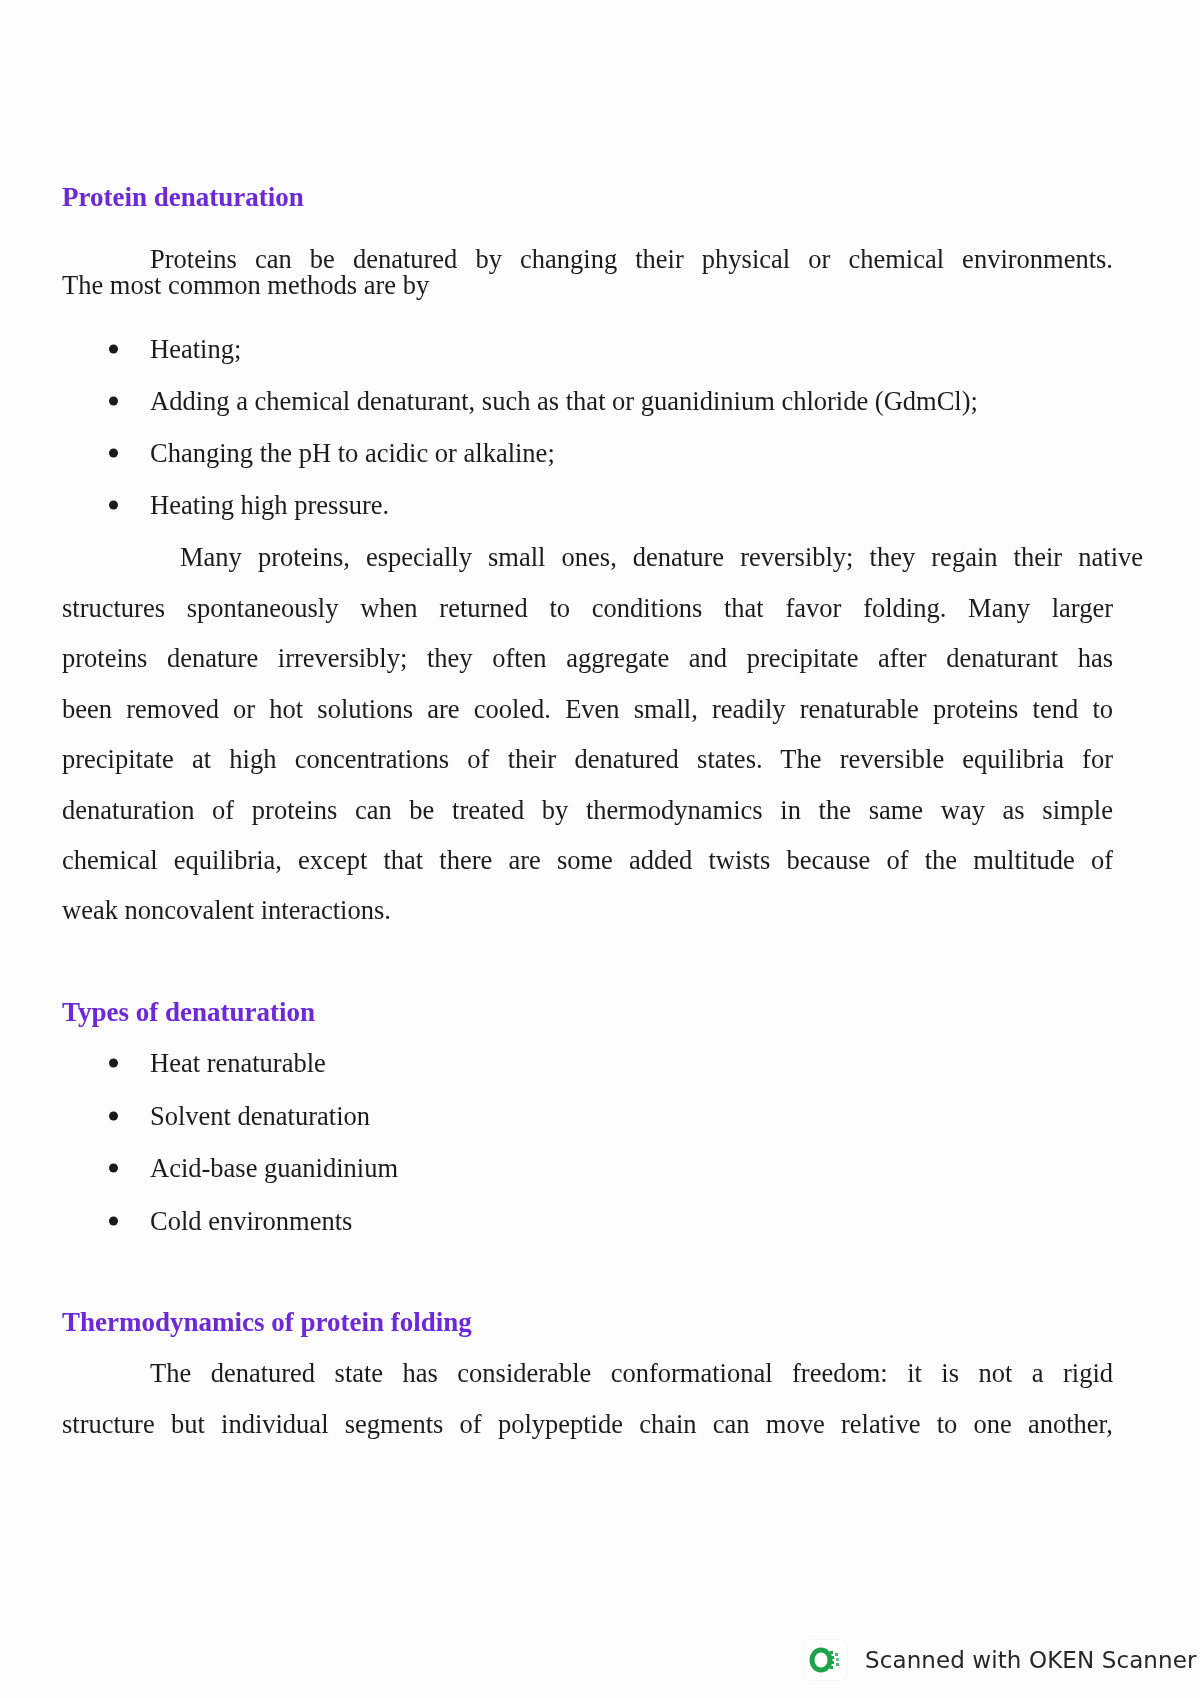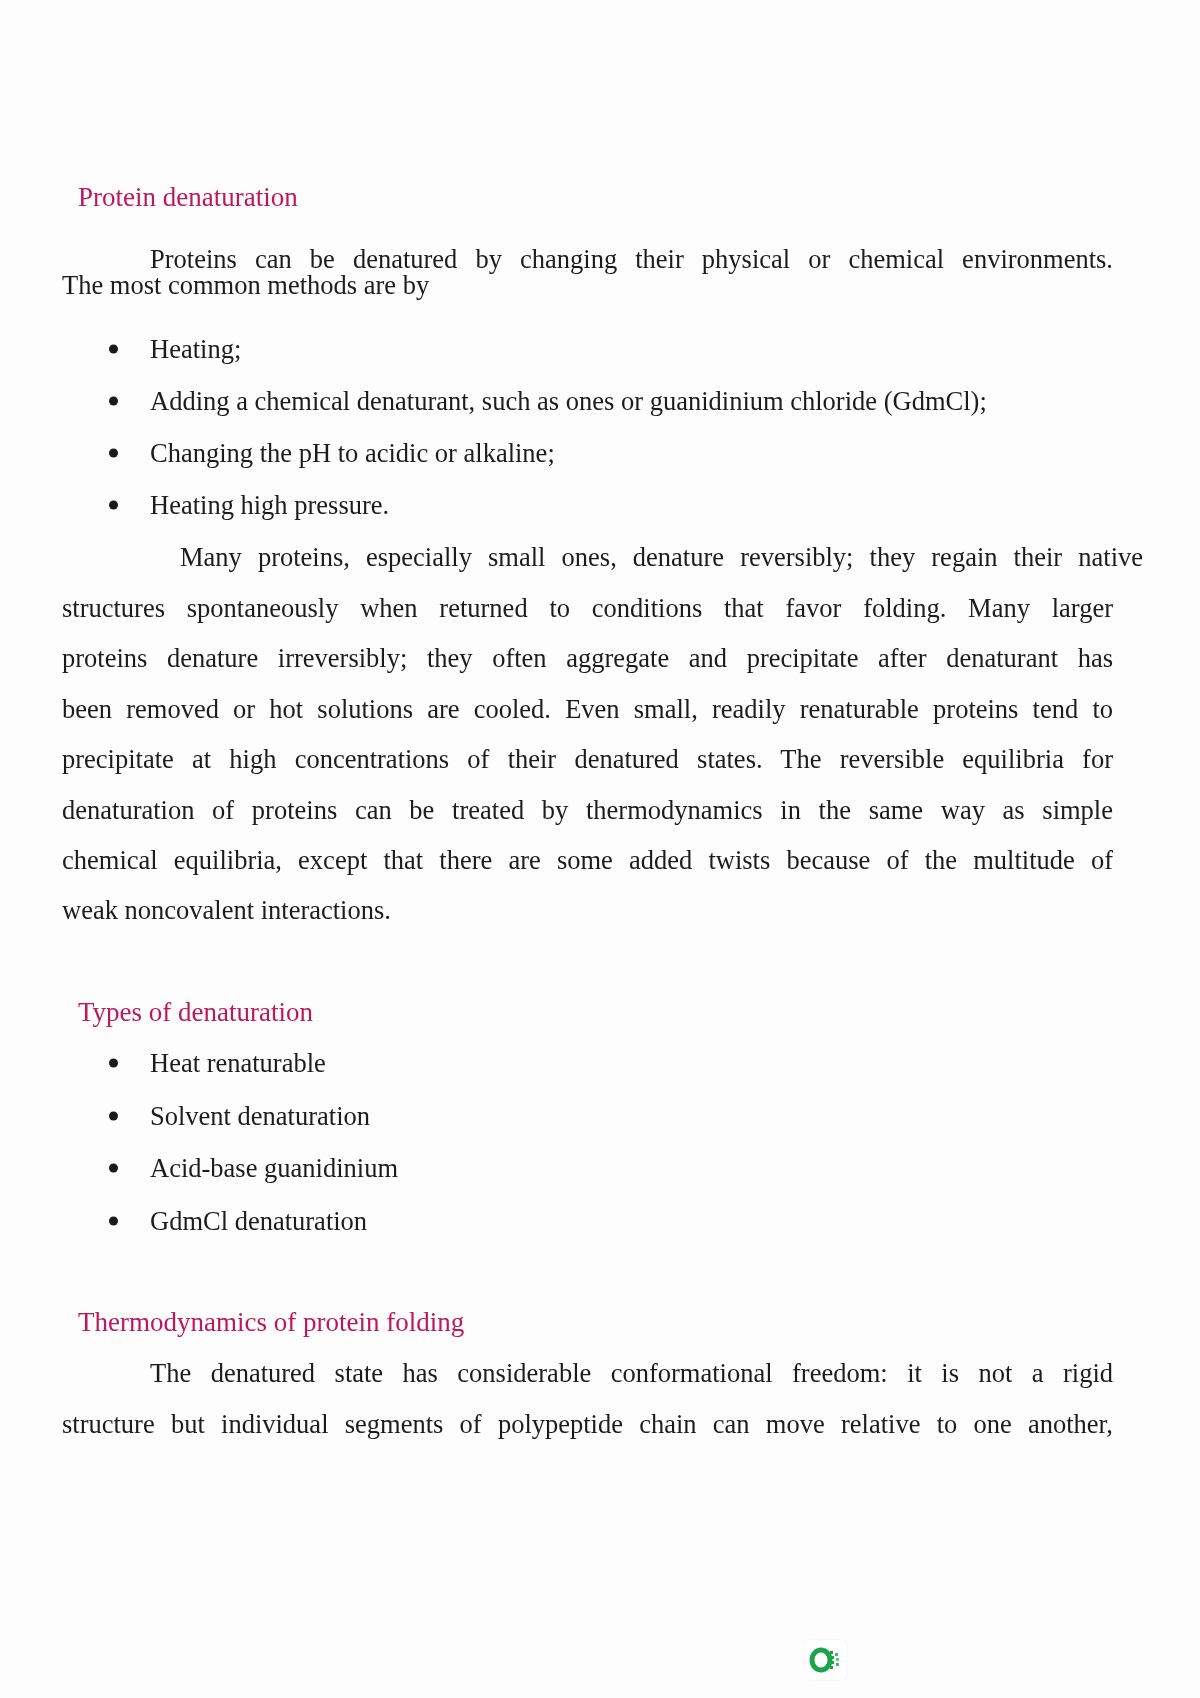--- a/index.html
+++ b/index.html
@@ -12,21 +12,21 @@
   .line {
     position: absolute; white-space: nowrap;
     font-size: 26.5px; line-height: 32px; height: 32px;
     transform: translateY(-50%);
   }
   .just {
     left: 62px; width: 1051px; text-align: justify; text-align-last: justify;
     white-space: normal; overflow: hidden;
   }
   .indent { left: 150px; width: 963px; }
-  .heading { font-weight: normal; font-size: 27px; color: #be185d; left: 62px; margin-left: 16px; }
+  .heading { font-weight: bold; font-size: 27px; color: #6d28d9; left: 62px; }
   .bullet-dot {
     position: absolute; width: 9px; height: 9px; border-radius: 50%;
     background: #1a1a1a; left: 109px; transform: translateY(-50%);
   }
   .bullet-text { left: 150px; }
   .footer {
     position: absolute; left: 805px; top: 1640px; height: 40px;
     display: flex; align-items: center;
   }
   .logo {
@@ -43,21 +43,21 @@
 <body>
 
 <div class="line heading" style="top:197px">Protein denaturation</div>
 
 <div class="line just indent" style="top:259px; left:150px;">Proteins can be denatured by changing their physical or chemical environments.</div>
 <div class="line" style="top:285px; left:62px;">The most common methods are by</div>
 
 <div class="bullet-dot" style="top:349px"></div>
 <div class="line bullet-text" style="top:349px">Heating;</div>
 <div class="bullet-dot" style="top:401px"></div>
-<div class="line bullet-text" style="top:401px">Adding a chemical denaturant, such as ones or guanidinium chloride (GdmCl);</div>
+<div class="line bullet-text" style="top:401px">Adding a chemical denaturant, such as that or guanidinium chloride (GdmCl);</div>
 <div class="bullet-dot" style="top:453px"></div>
 <div class="line bullet-text" style="top:453px">Changing the pH to acidic or alkaline;</div>
 <div class="bullet-dot" style="top:505px"></div>
 <div class="line bullet-text" style="top:505px">Heating high pressure.</div>
 
 <div class="line just indent" style="top:557px; left:150px;margin-left:30px;">Many proteins, especially small ones, denature reversibly; they regain their native</div>
 <div class="line just" style="top:608px">structures spontaneously when returned to conditions that favor folding. Many larger</div>
 <div class="line just" style="top:658px">proteins denature irreversibly; they often aggregate and precipitate after denaturant has</div>
 <div class="line just" style="top:709px">been removed or hot solutions are cooled. Even small, readily renaturable proteins tend to</div>
 <div class="line just" style="top:759px">precipitate at high concentrations of their denatured states. The reversible equilibria for</div>
@@ -67,32 +67,33 @@
 
 <div class="line heading" style="top:1012px">Types of denaturation</div>
 
 <div class="bullet-dot" style="top:1063px"></div>
 <div class="line bullet-text" style="top:1063px">Heat renaturable</div>
 <div class="bullet-dot" style="top:1116px"></div>
 <div class="line bullet-text" style="top:1116px">Solvent denaturation</div>
 <div class="bullet-dot" style="top:1168px"></div>
 <div class="line bullet-text" style="top:1168px">Acid-base guanidinium</div>
 <div class="bullet-dot" style="top:1221px"></div>
-<div class="line bullet-text" style="top:1221px">GdmCl denaturation</div>
+<div class="line bullet-text" style="top:1221px">Cold environments</div>
 
 <div class="line heading" style="top:1322px">Thermodynamics of protein folding</div>
 <div class="line just indent" style="top:1373px; left:150px;">The denatured state has considerable conformational freedom: it is not a rigid</div>
 <div class="line just" style="top:1424px">structure but individual segments of polypeptide chain can move relative to one another,</div>
 
 <div class="footer">
   <div class="logo">
     <svg width="34" height="28" viewBox="0 0 34 28">
       <ellipse cx="12" cy="14" rx="9" ry="10" fill="none" stroke="#1fa34a" stroke-width="5"></ellipse>
       <rect x="21" y="5" width="3" height="3" fill="#1fa34a"></rect>
       <rect x="26" y="7" width="3" height="3" fill="#45b86a"></rect>
       <rect x="22" y="10" width="3" height="3" fill="#1fa34a"></rect>
       <rect x="27" y="12" width="3" height="3" fill="#6cc98a"></rect>
       <rect x="22" y="15" width="3" height="3" fill="#1fa34a"></rect>
       <rect x="27" y="17" width="3" height="3" fill="#45b86a"></rect>
       <rect x="21" y="20" width="3" height="3" fill="#1fa34a"></rect>
     </svg>
   </div>
+  <span class="footer-text">Scanned with OKEN Scanner</span>
 </div>
 
 </body></html>

